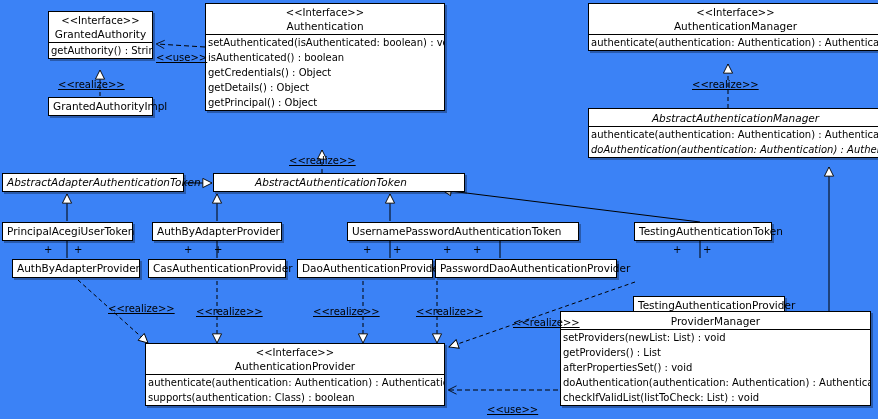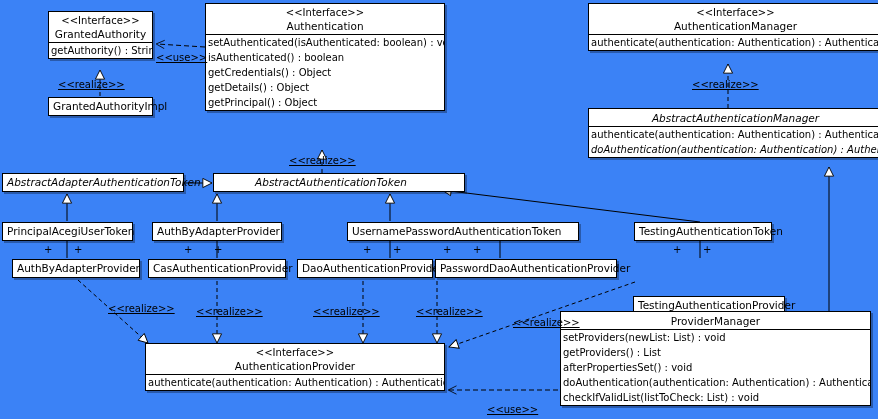--- a/index.html
+++ b/index.html
@@ -306,20 +306,21 @@
     </div>
   </div>
 
   <div class="uml-class" style="left:145px; top:343px; width:300px;">
     <div class="hdr">
       <span class="stereo">&lt;&lt;Interface&gt;&gt;</span>
       <span class="cname">AuthenticationProvider</span>
     </div>
     <div class="compartment">
       <div class="member">authenticate(authentication: Authentication) : Authentication</div>
+      <div class="member">supports(authentication: Class) : boolean</div>
     </div>
   </div>
 
   <div class="uml-class" style="left:560px; top:311px; width:311px;">
     <div class="hdr">
       <span class="cname">ProviderManager</span>
     </div>
     <div class="compartment">
       <div class="member">setProviders(newList: List) : void</div>
       <div class="member">getProviders() : List</div>

